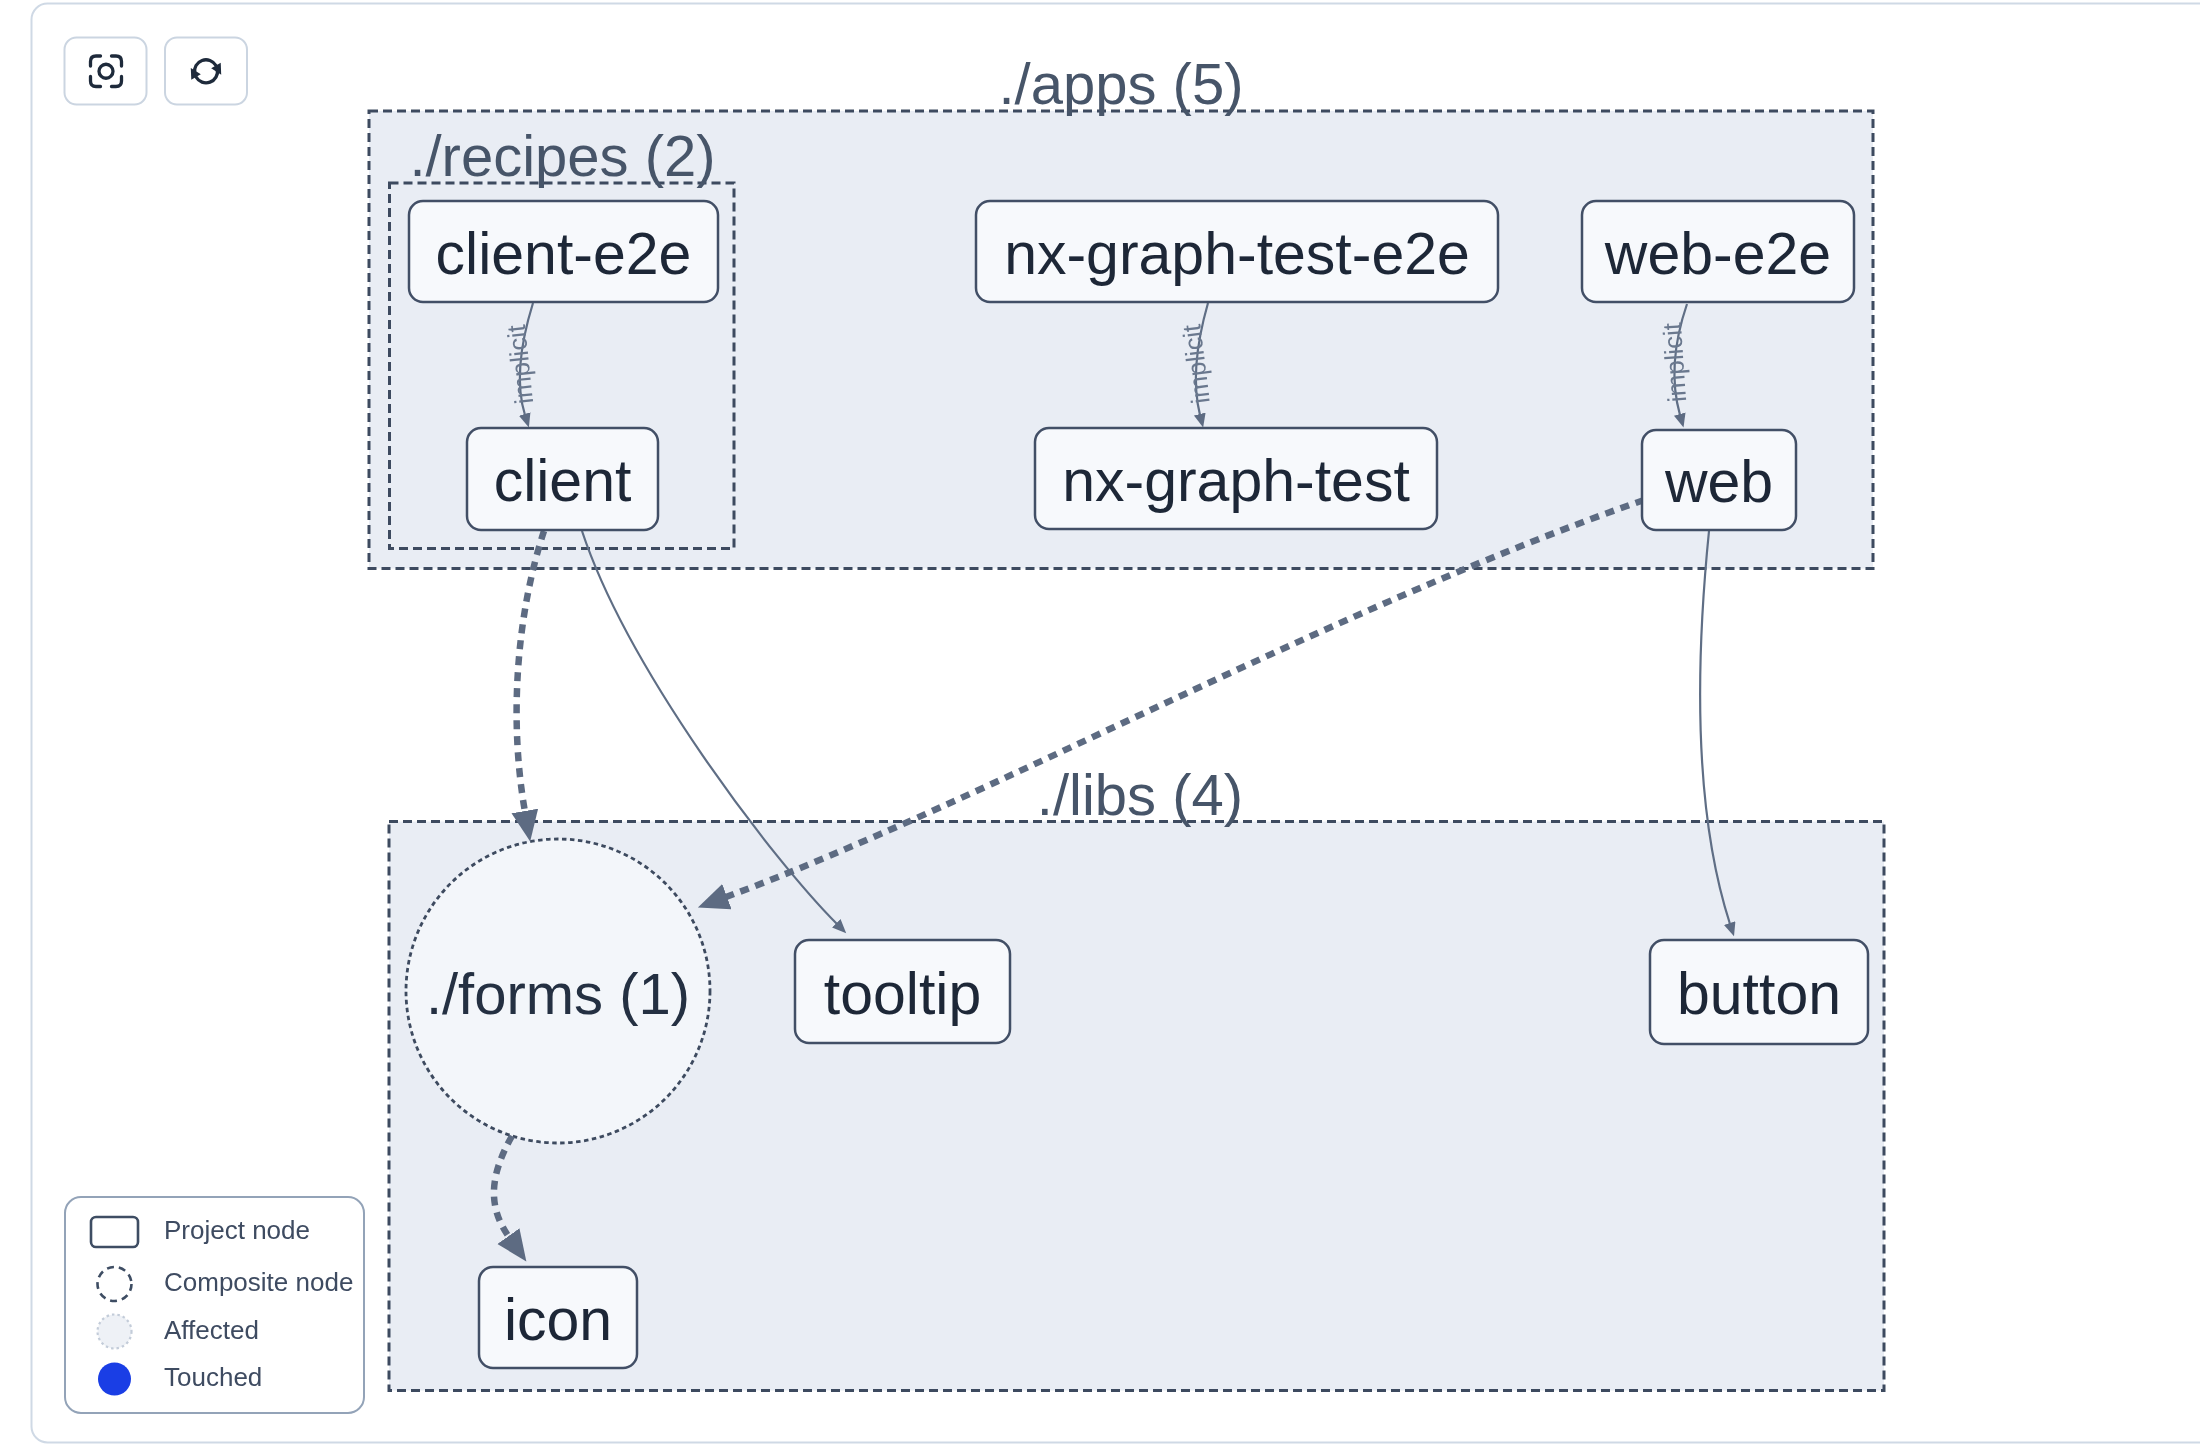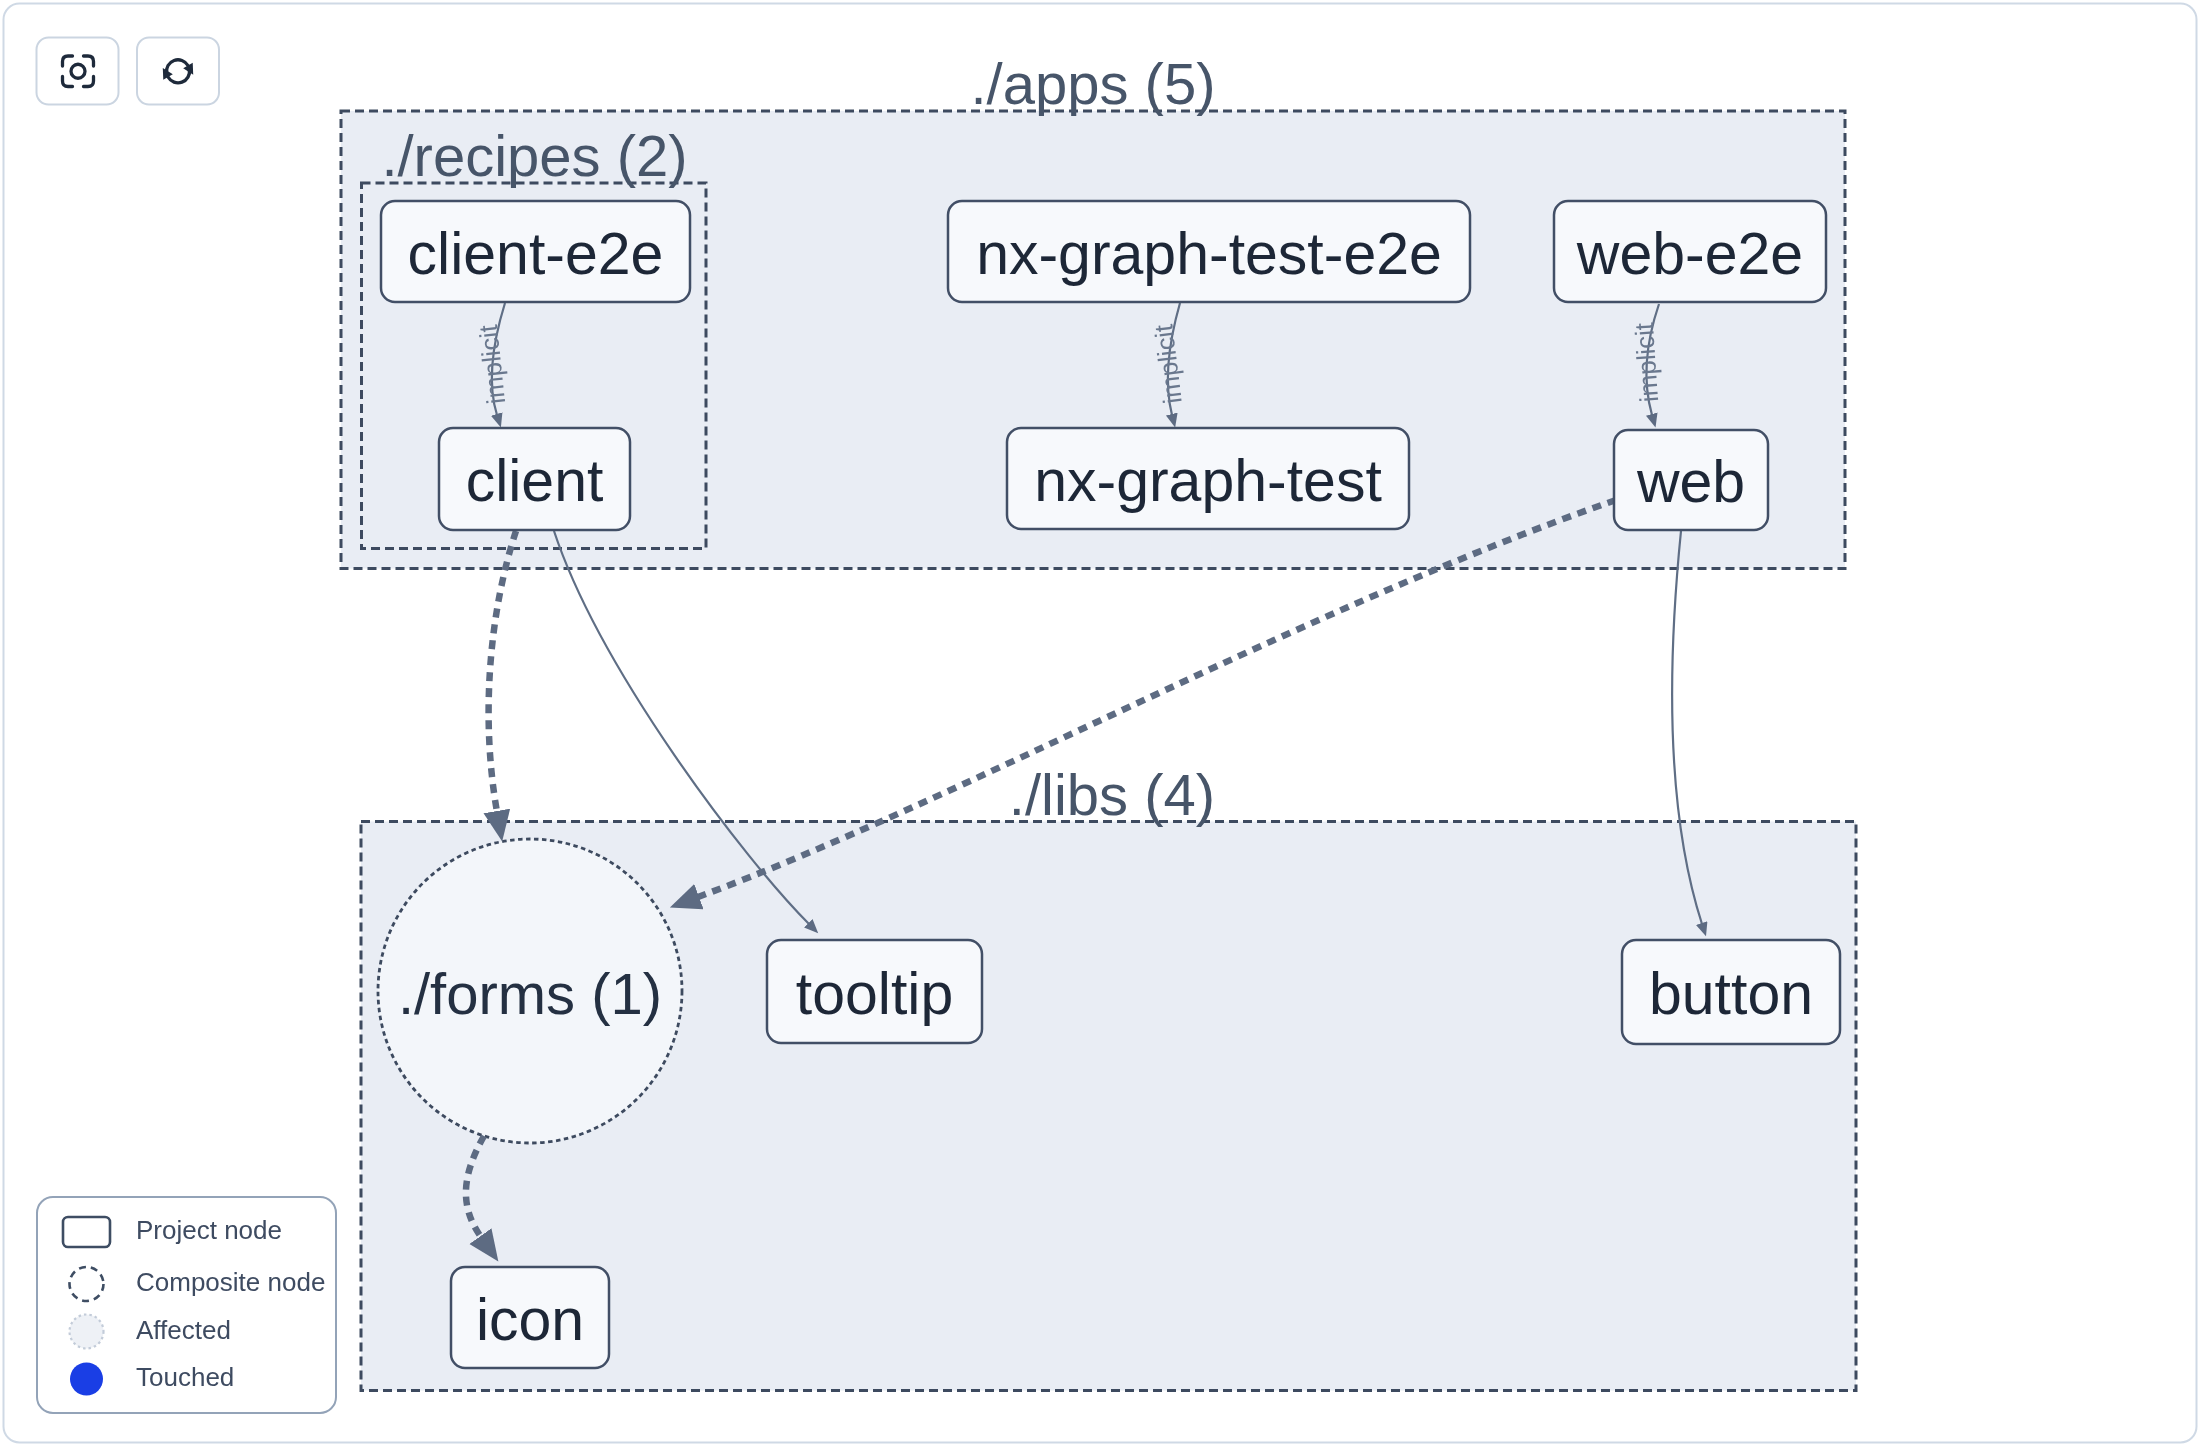--- a/index.html
+++ b/index.html
@@ -1,16 +1,16 @@
 <!DOCTYPE html>
 <html><head>
 <meta charset="utf-8">
 <style>
   html,body{margin:0;padding:0;background:#ffffff;}
-  .stage{position:relative;width:1866px;height:1446px;font-family:"Liberation Sans", sans-serif;}
+  .stage{position:relative;width:1866px;height:1446px;font-family:"Liberation Sans", sans-serif;margin-left:28px;}
   svg{position:absolute;left:0;top:0;}
   text{font-family:"Liberation Sans", sans-serif;}
 </style>
 </head>
 <body>
 <div class="stage">
 <svg width="2200" height="1446" viewBox="0 0 2200 1446">
   <defs>
     <marker id="arrS" markerUnits="userSpaceOnUse" markerWidth="20" markerHeight="16" refX="1" refY="6" orient="auto">
       <path d="M0,0 L14,6 L0,12 Z" fill="#5d6b82"></path>

